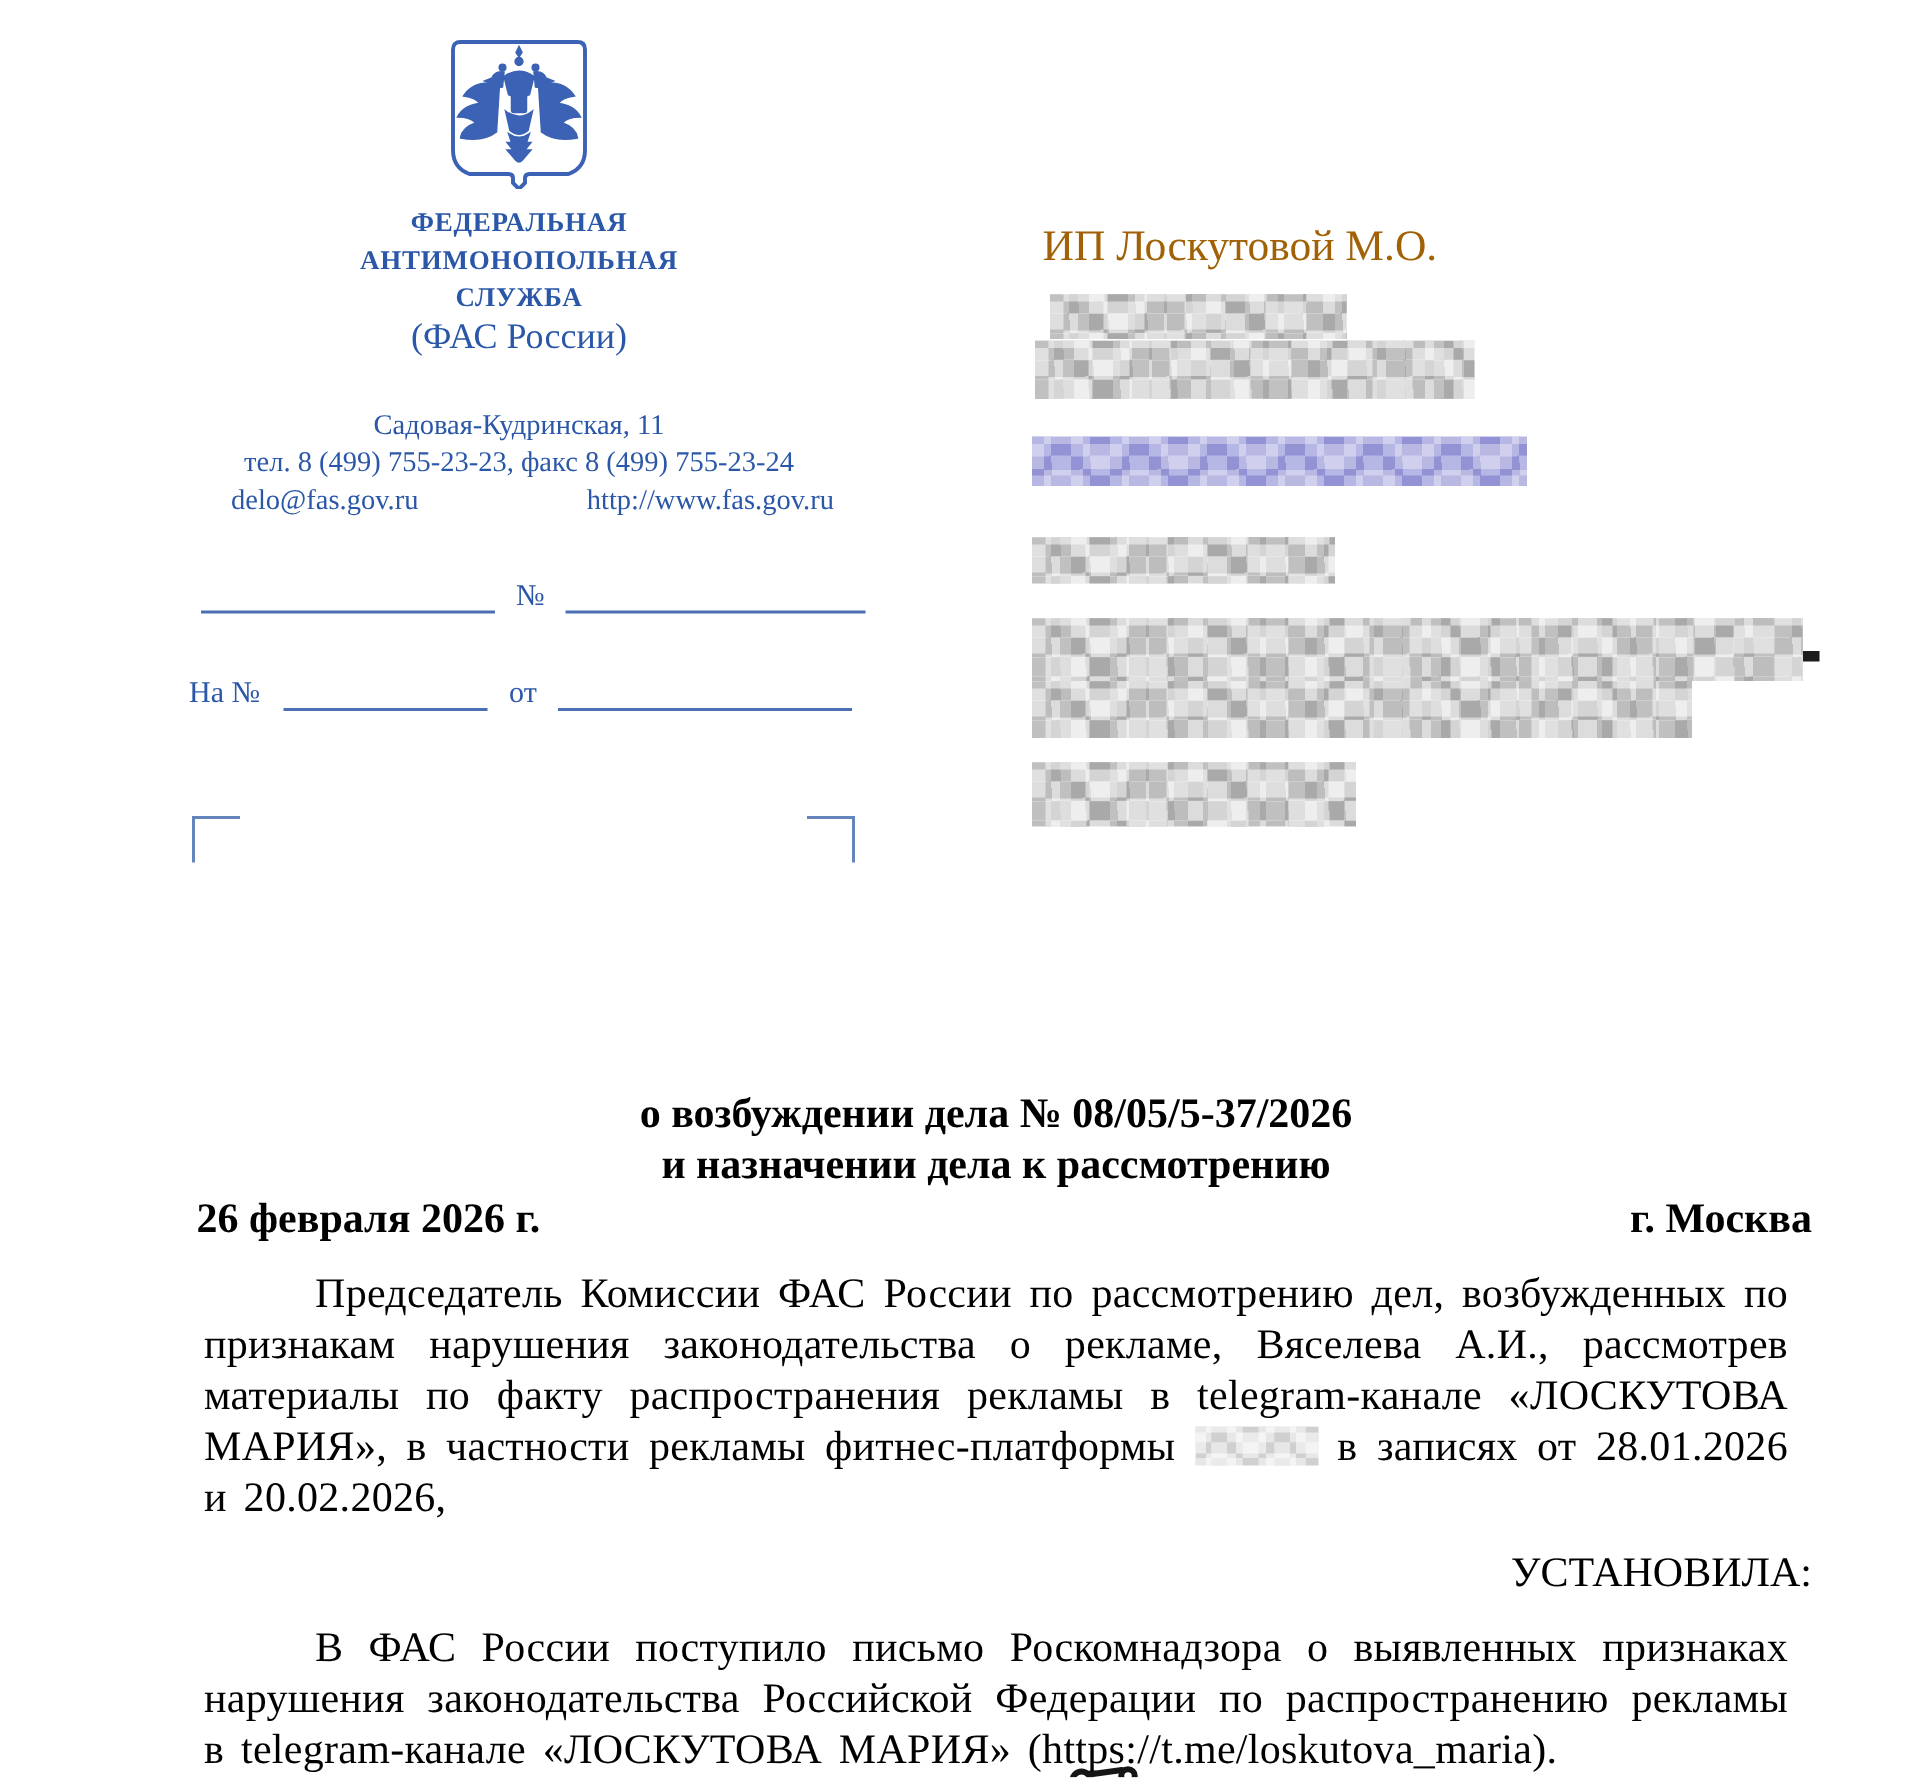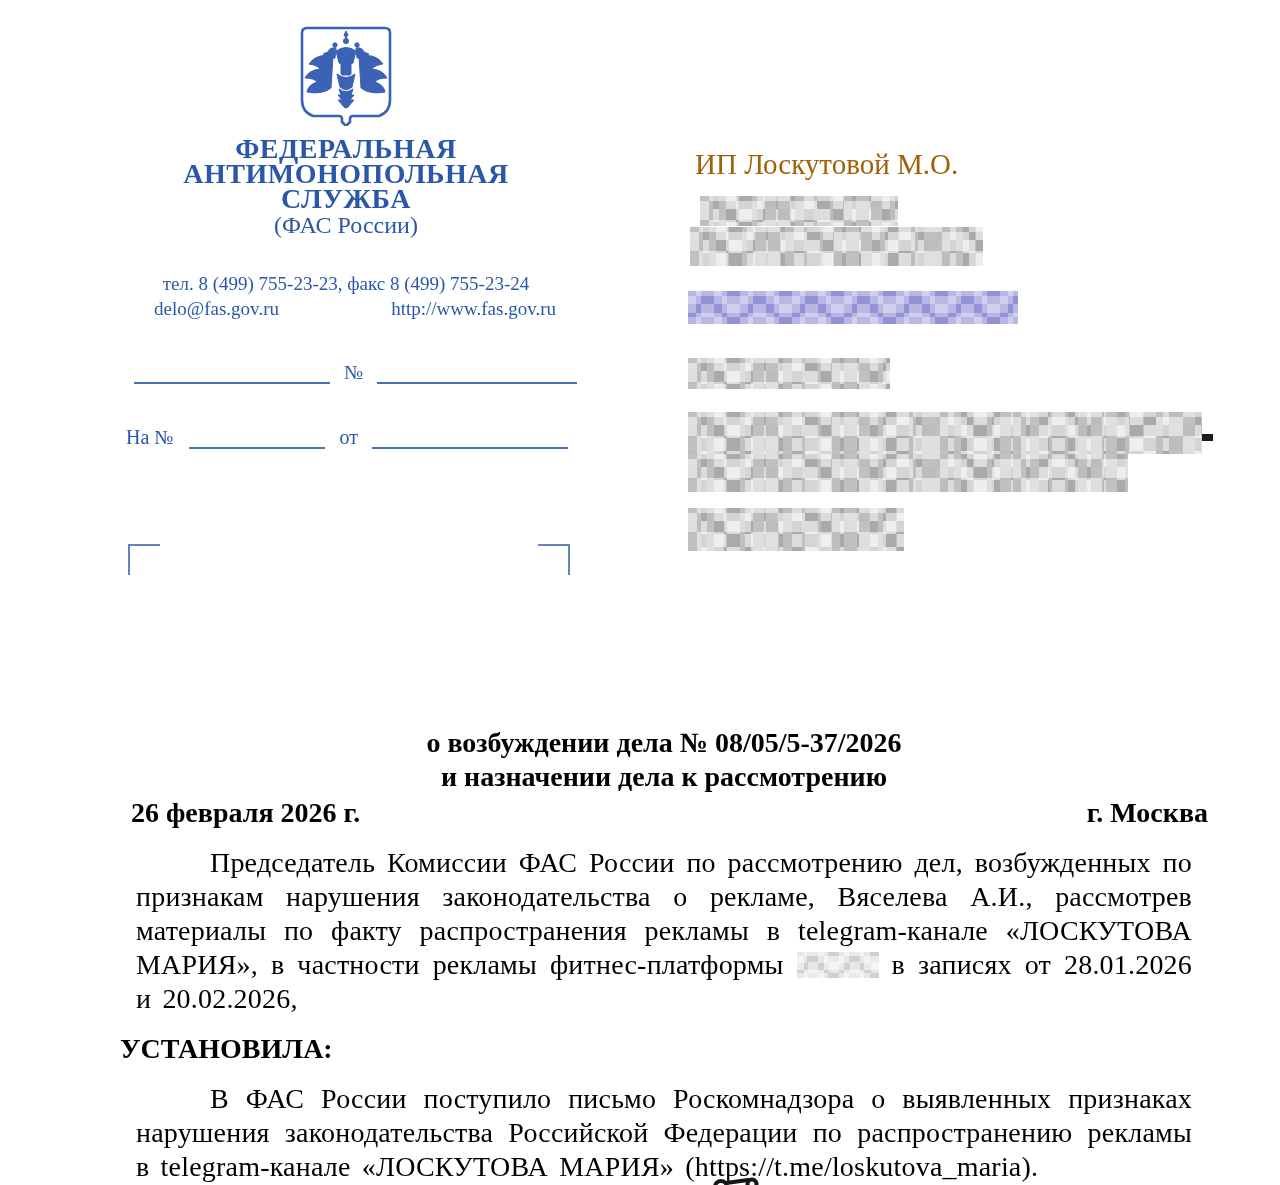--- a/index.html
+++ b/index.html
@@ -9,21 +9,21 @@
     background:#ffffff;
     overflow:hidden;
     font-family:"Liberation Serif","DejaVu Serif",serif;
   }
   
   .letterhead{
     position:absolute;left:114px;top:26px;width:464px;
     text-align:center;color:#2b57a8;
   }
   .emblem-box{width:92px;height:100px;margin:0 auto;}
-  .org-name{font-weight:bold;font-size:28px;line-height:25px;letter-spacing:.5px;margin-top:10px;}
+  .org-name{font-weight:bold;font-size:18px;line-height:25px;letter-spacing:.5px;margin-top:10px;}
   .org-short{font-size:24px;line-height:24px;margin-top:2px;}
   .addr-block{font-size:19px;line-height:25px;margin-top:34px;}
   .contact-row{display:flex;justify-content:space-between;padding:0 22px 0 40px;font-size:19px;gap:32px;}
   .ref-row{display:flex;align-items:flex-end;font-size:20px;color:#2b57a8;}
   .ref-row1{margin-top:40px;padding-left:20px;}
   .ref-row2{margin-top:42px;padding-left:12px;}
   .uline{display:inline-block;border-bottom:2px solid #4a6fb5;height:20px;}
   .ref-lbl{margin:0 14px;white-space:nowrap;}
   .corner{position:absolute;width:30px;height:29px;}
   .corner-left{left:128px;top:544px;border-left:2px solid #6484bb;border-top:2px solid #6484bb;}
@@ -45,21 +45,21 @@
   
   .doc-body{
     position:absolute;left:120px;top:726px;width:1088px;
     font-size:28px;line-height:34px;color:#000;
   }
   .doc-title{text-align:center;font-weight:bold;}
   .dateline{display:flex;justify-content:space-between;font-weight:bold;margin-top:2px;margin-left:11px;}
   .para{margin:16px;text-align:justify;text-indent:74px;}
   .wide{word-spacing:4px;letter-spacing:.2px;}
   .force-just{text-align:justify;text-align-last:justify;text-indent:74px;}
-  .center-heading{text-align:left;font-weight:bold;}
+  .center-heading{text-align:right;font-weight:normal;}
   .redact-inline{display:inline-block;width:82px;height:26px;vertical-align:-4px;}
   .partial-glyph{position:absolute;left:712px;top:1172px;width:48px;height:13px;overflow:hidden;}
 </style>
 </head>
 <body>
 
 <div class="page">
 
   <div class="letterhead">
     <div class="emblem-box">
@@ -83,20 +83,21 @@
         </g>
       </svg>
     </div>
     <div class="org-name">
       <div>ФЕДЕРАЛЬНАЯ</div>
       <div>АНТИМОНОПОЛЬНАЯ</div>
       <div>СЛУЖБА</div>
     </div>
     <div class="org-short">(ФАС России)</div>
     <div class="addr-block">
+      <div>Садовая-Кудринская, 11</div>
       <div>тел. 8 (499) 755-23-23, факс 8 (499) 755-23-24</div>
       <div class="contact-row">
         <span>delo@fas.gov.ru</span>
         <span>http://www.fas.gov.ru</span>
       </div>
     </div>
     <div class="ref-row ref-row1">
       <span class="uline" style="width:196px"></span>
       <span class="ref-lbl">№</span>
       <span class="uline" style="width:200px"></span>

